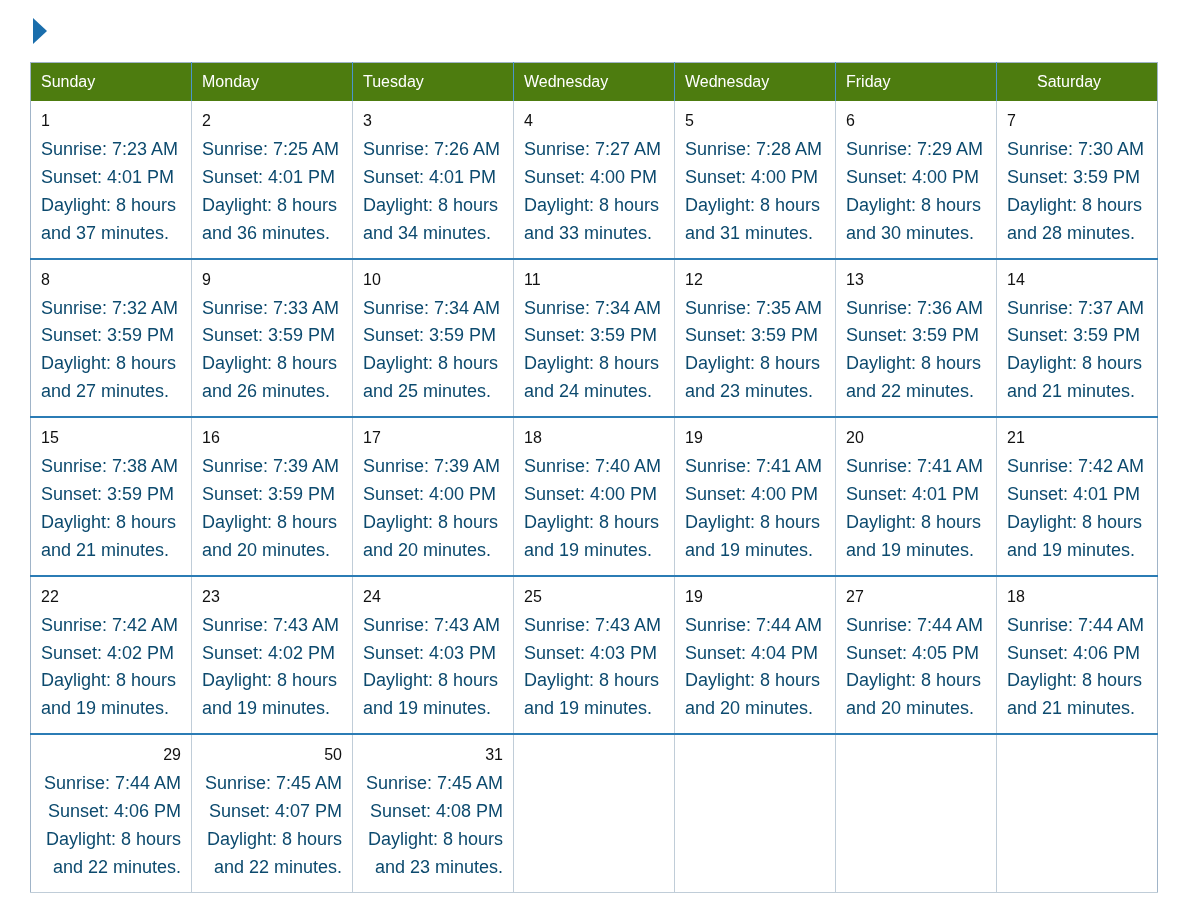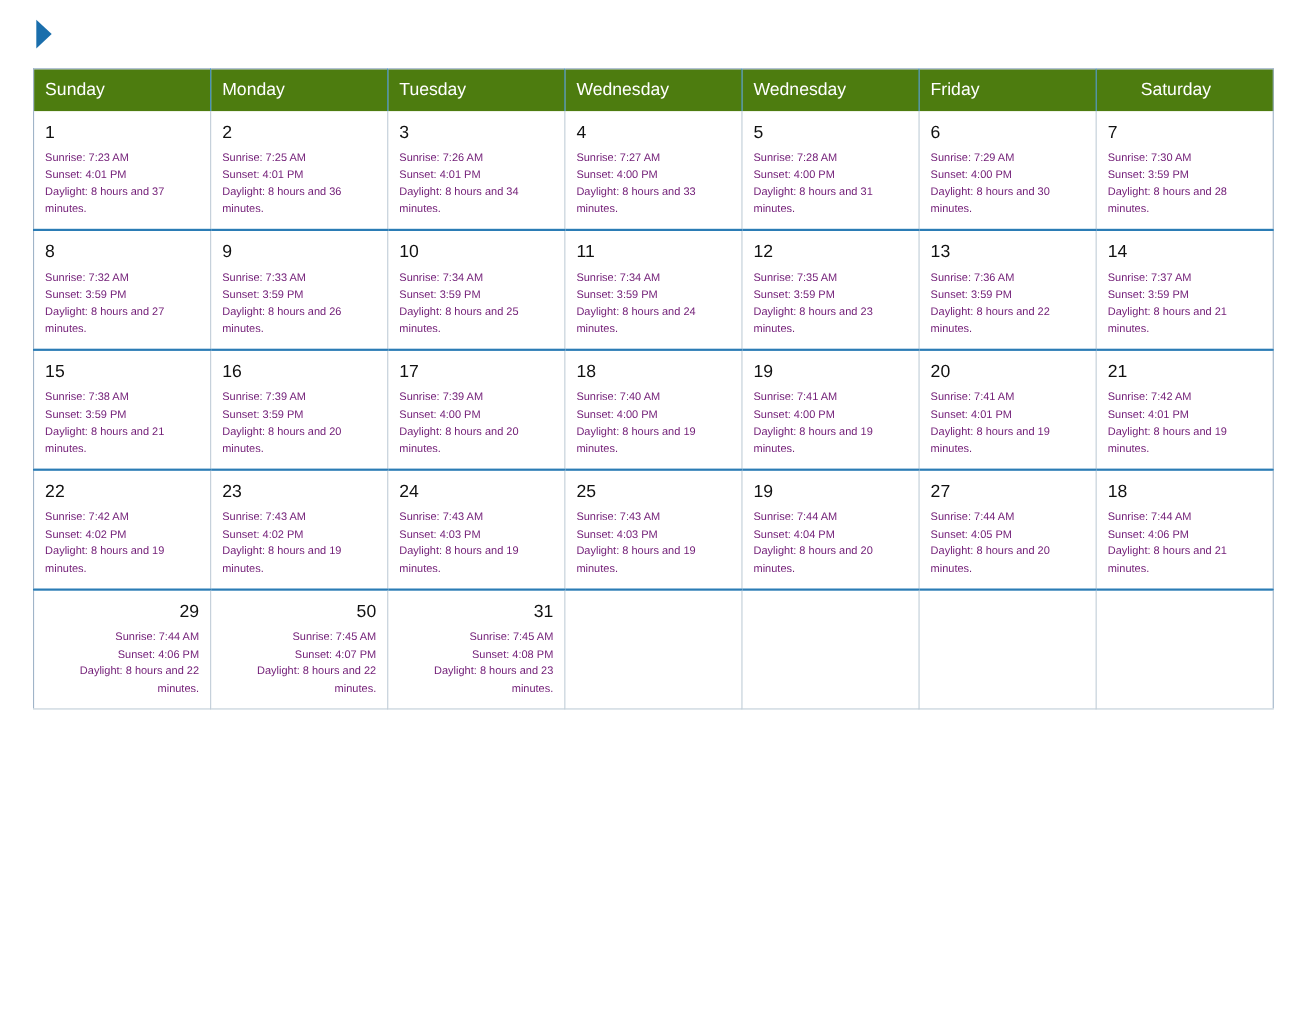--- a/index.html
+++ b/index.html
@@ -95,22 +95,22 @@
       text-align: right;
     }
     .day-number {
       font-size: 16px;
       font-weight: normal;
       color: #111;
       display: block;
       margin-bottom: 3px;
     }
     .day-info {
-      font-size: 10px;
-      color: #701a75;
+      font-size: 18px;
+      color: #0c4a6e;
       line-height: 1.55;
     }
     .empty-cell {
       background: #fff;
     }
   </style>
 </head>
 <body>
 
 <div class="header">

